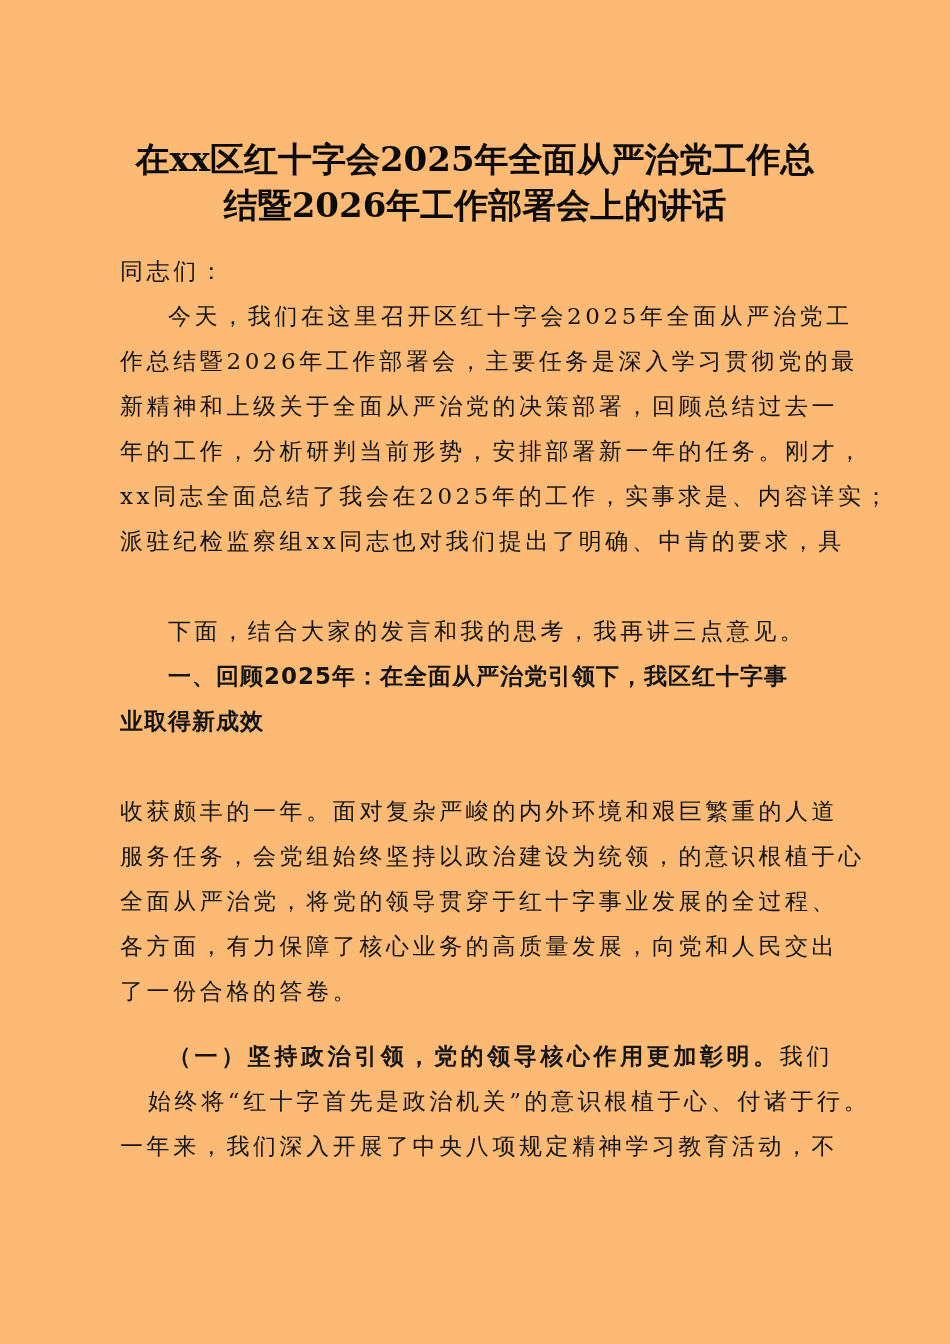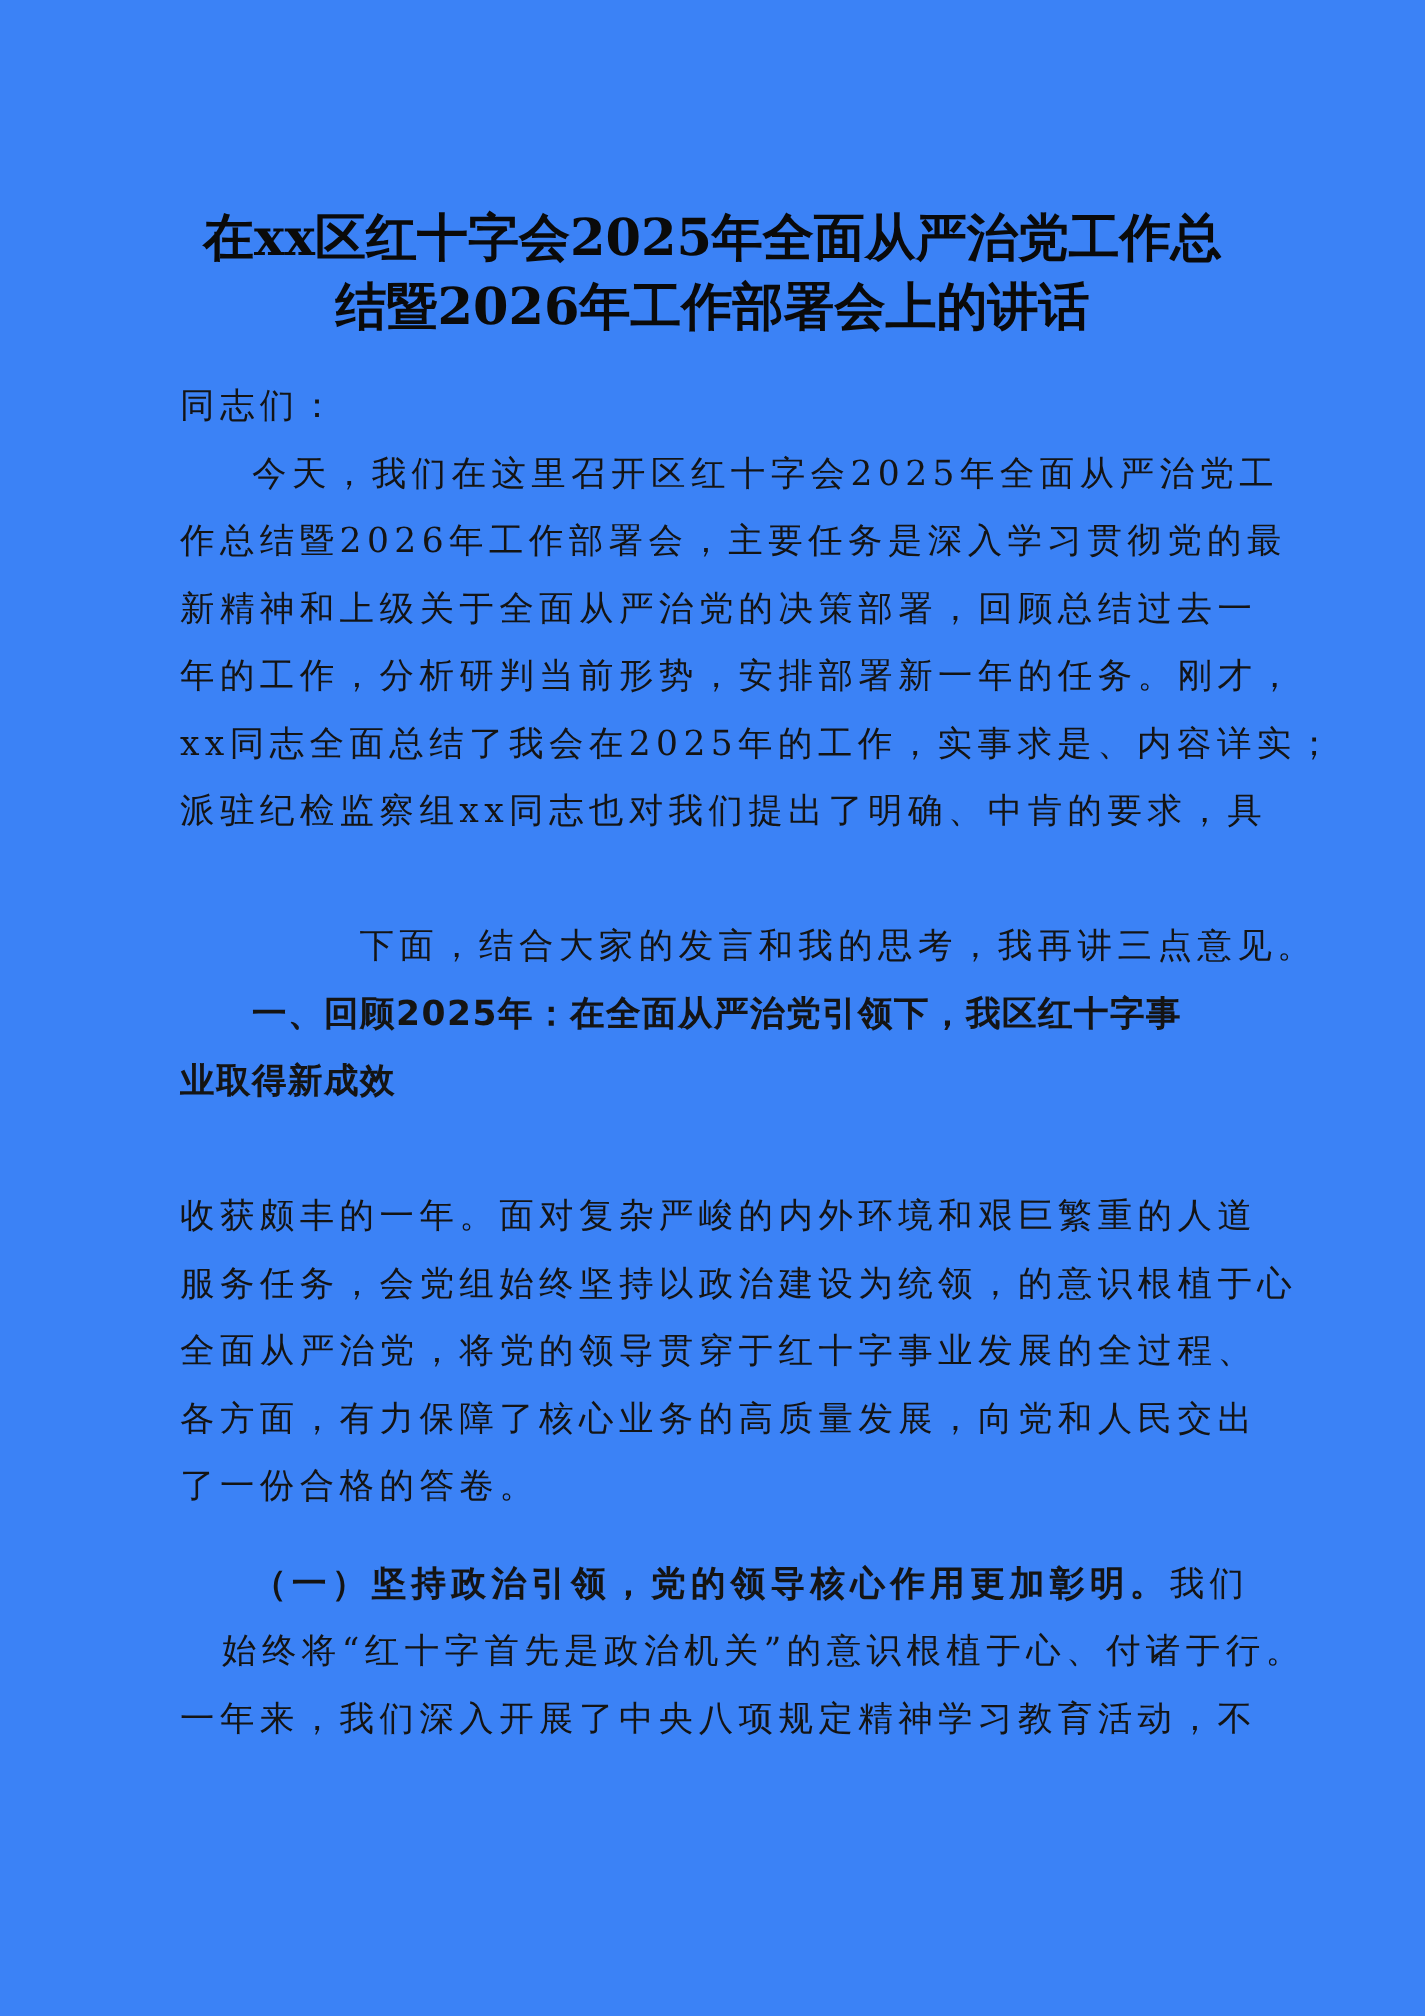--- a/index.html
+++ b/index.html
@@ -14,21 +14,21 @@
       position: relative;
       font-family: "DejaVu Serif", "Liberation Serif", serif;
       color: #111111;
     }
     .page {
       position: absolute;
       left: 0;
       top: 0;
       width: 950px;
       height: 1344px;
-      background: #3b82f6;
+      background: #fdba74;
     }
     .title {
       position: absolute;
       left: 100px;
       width: 750px;
       text-align: center;
       font-family: "DejaVu Serif", "Liberation Serif", serif;
       font-weight: bold;
       font-size: 34px;
       line-height: 50px;
@@ -70,21 +70,21 @@
 
   <div class="line" style="top:256px;">同志们：</div>
 
   <div class="line indent" style="top:301px;">今天，我们在这里召开区红十字会2025年全面从严治党工</div>
   <div class="line" style="top:346px;">作总结暨2026年工作部署会，主要任务是深入学习贯彻党的最</div>
   <div class="line" style="top:391px;">新精神和上级关于全面从严治党的决策部署，回顾总结过去一</div>
   <div class="line" style="top:436px;">年的工作，分析研判当前形势，安排部署新一年的任务。刚才，</div>
   <div class="line" style="top:481px;">xx同志全面总结了我会在2025年的工作，实事求是、内容详实；</div>
   <div class="line" style="top:526px;">派驻纪检监察组xx同志也对我们提出了明确、中肯的要求，具</div>
 
-  <div class="line indent" style="top:616px;text-align:right;">下面，结合大家的发言和我的思考，我再讲三点意见。</div>
+  <div class="line indent" style="top:616px;">下面，结合大家的发言和我的思考，我再讲三点意见。</div>
 
   <div class="line indent bold" style="top:661px;">一、回顾2025年：在全面从严治党引领下，我区红十字事</div>
   <div class="line bold" style="top:706px;">业取得新成效</div>
 
   <div class="line" style="top:796px;">收获颇丰的一年。面对复杂严峻的内外环境和艰巨繁重的人道</div>
   <div class="line" style="top:841px;">服务任务，会党组始终坚持以政治建设为统领，的意识根植于心</div>
   <div class="line" style="top:886px;">全面从严治党，将党的领导贯穿于红十字事业发展的全过程、</div>
   <div class="line" style="top:931px;">各方面，有力保障了核心业务的高质量发展，向党和人民交出</div>
   <div class="line" style="top:976px;">了一份合格的答卷。</div>
 

